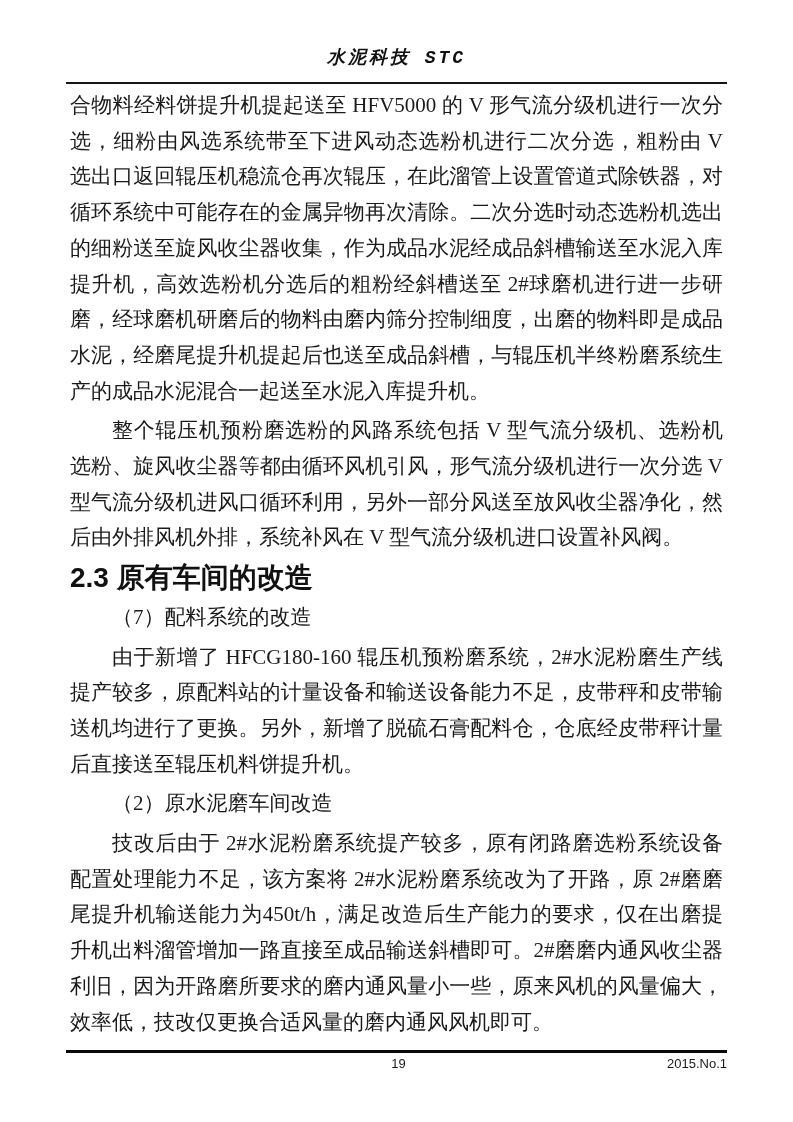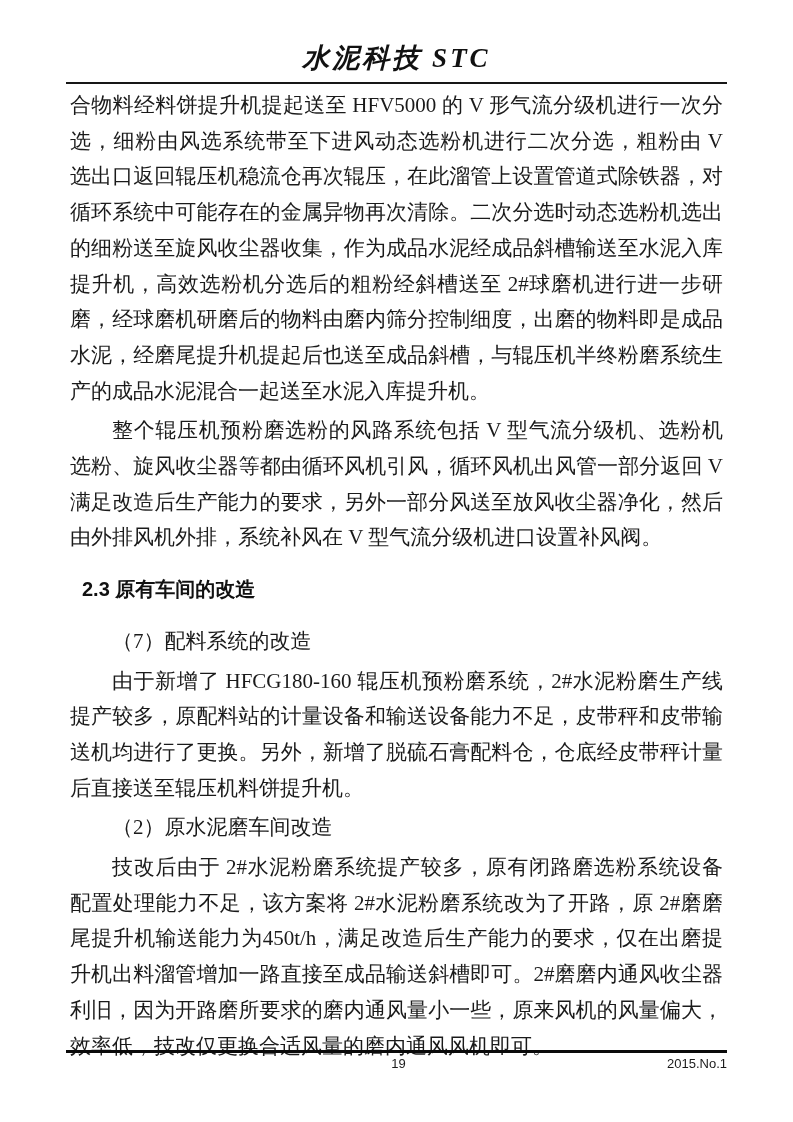--- a/index.html
+++ b/index.html
@@ -14,24 +14,24 @@
       margin: 0 auto;
       background: #ffffff;
       color: #1a1a1a;
       font-family: "Liberation Serif", serif;
       overflow: hidden;
       box-sizing: border-box;
     }
     .journal-header {
       padding-top: 40px;
       text-align: center;
-      font-family: Liberation Serif, serif;
+      font-family: Liberation Mono, monospace;
       font-weight: bold;
       font-style: italic;
-      font-size: 27px;
+      font-size: 18px;
       letter-spacing: 3px;
       line-height: 36px;
       color: #111111;
     }
     .header-rule {
       margin: 6px 66px 0 66px;
       height: 2px;
       background: #161616;
     }
     .article-body {
@@ -42,25 +42,25 @@
       text-justify: inter-character;
     }
     .article-body p {
       margin: 4px;
       padding: 0;
     }
     .para-indent {
       text-indent: 2em;
     }
     .section-heading {
-      margin: 16px;
+      margin: 4px;
       padding: 0;
       font-family: "Liberation Sans", sans-serif;
       font-weight: bold;
-      font-size: 20px;
+      font-size: 28px;
       line-height: 35.7px;
       text-align: left;
       color: #111111;
     }
     .footer-rule {
       position: absolute;
       left: 66px;
       right: 66px;
       top: 1050px;
       height: 3px;
@@ -92,21 +92,21 @@
 <body>
 
 <div class="page">
 
   <div class="journal-header">水泥科技  STC</div>
 
   <div class="header-rule"></div>
 
   <div class="article-body">
     <p>合物料经料饼提升机提起送至 HFV5000 的 V 形气流分级机进行一次分选，细粉由风选系统带至下进风动态选粉机进行二次分选，粗粉由 V 选出口返回辊压机稳流仓再次辊压，在此溜管上设置管道式除铁器，对循环系统中可能存在的金属异物再次清除。二次分选时动态选粉机选出的细粉送至旋风收尘器收集，作为成品水泥经成品斜槽输送至水泥入库提升机，高效选粉机分选后的粗粉经斜槽送至 2#球磨机进行进一步研磨，经球磨机研磨后的物料由磨内筛分控制细度，出磨的物料即是成品水泥，经磨尾提升机提起后也送至成品斜槽，与辊压机半终粉磨系统生产的成品水泥混合一起送至水泥入库提升机。</p>
-    <p class="para-indent">整个辊压机预粉磨选粉的风路系统包括 V 型气流分级机、选粉机选粉、旋风收尘器等都由循环风机引风，循环风机出风管一部分返回 V 满足改造后生产能力的要求，另外一部分风送至放风收尘器净化，然后由外排风机外排，系统补风在 V 型气流分级机进口设置补风阀。</p>
+    <p class="para-indent">整个辊压机预粉磨选粉的风路系统包括 V 型气流分级机、选粉机选粉、旋风收尘器等都由循环风机引风，形气流分级机进行一次分选 V 型气流分级机进风口循环利用，另外一部分风送至放风收尘器净化，然后由外排风机外排，系统补风在 V 型气流分级机进口设置补风阀。</p>
     <h2 class="section-heading">2.3 原有车间的改造</h2>
     <p class="para-indent">（7）配料系统的改造</p>
     <p class="para-indent">由于新增了 HFCG180-160 辊压机预粉磨系统，2#水泥粉磨生产线提产较多，原配料站的计量设备和输送设备能力不足，皮带秤和皮带输送机均进行了更换。另外，新增了脱硫石膏配料仓，仓底经皮带秤计量后直接送至辊压机料饼提升机。</p>
     <p class="para-indent">（2）原水泥磨车间改造</p>
     <p class="para-indent">技改后由于 2#水泥粉磨系统提产较多，原有闭路磨选粉系统设备配置处理能力不足，该方案将 2#水泥粉磨系统改为了开路，原 2#磨磨尾提升机输送能力为450t/h，满足改造后生产能力的要求，仅在出磨提升机出料溜管增加一路直接至成品输送斜槽即可。2#磨磨内通风收尘器利旧，因为开路磨所要求的磨内通风量小一些，原来风机的风量偏大，效率低，技改仅更换合适风量的磨内通风风机即可。</p>
   </div>
 
   <div class="footer-rule"></div>
 
   <div class="footer-bar">

